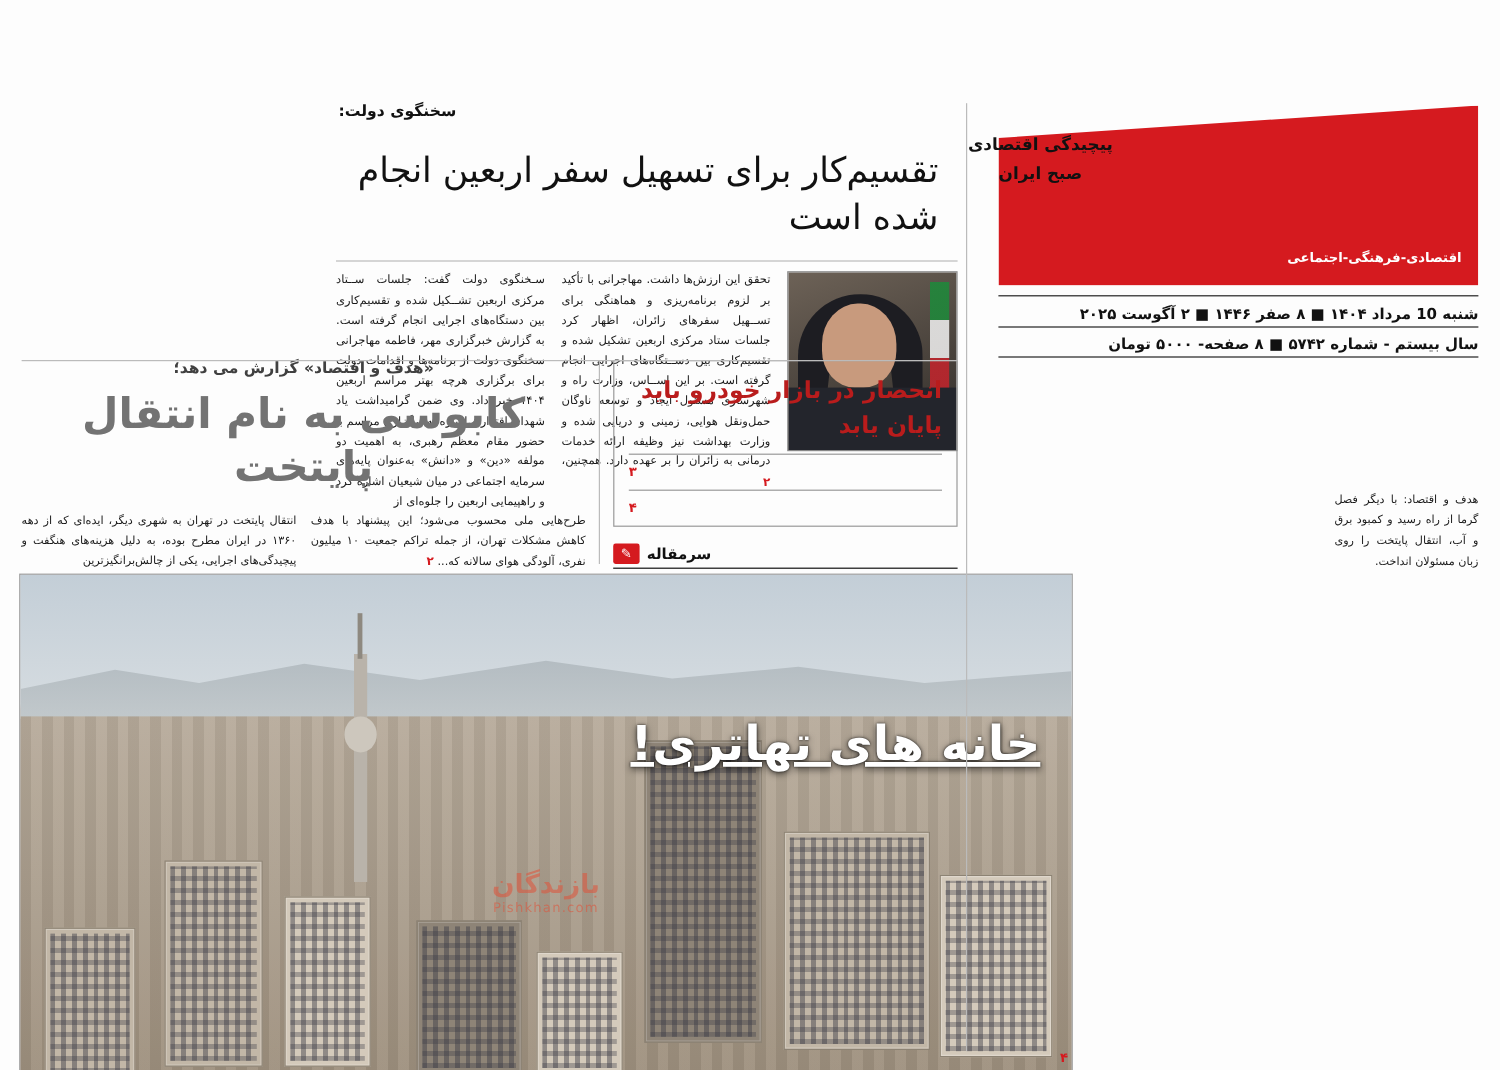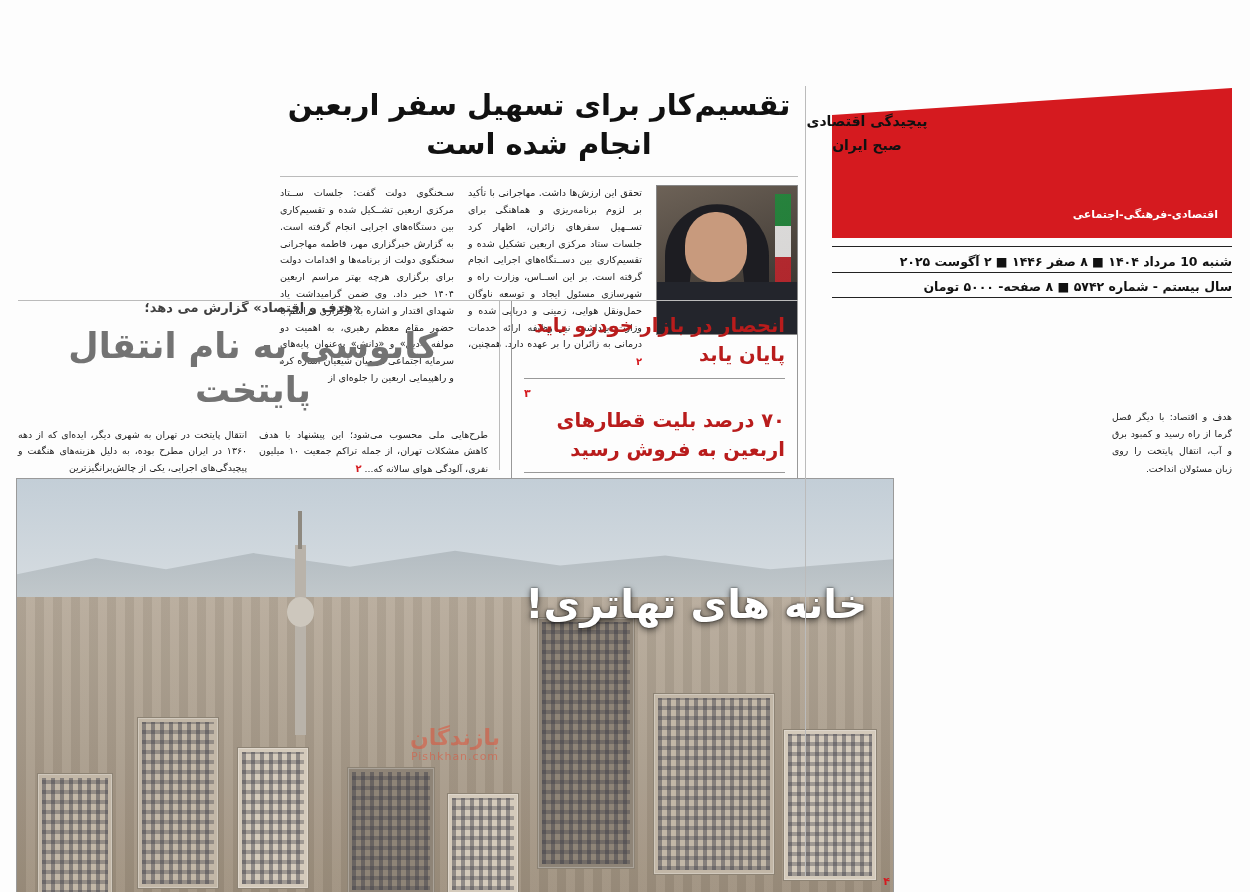--- a/index.html
+++ b/index.html
@@ -101,26 +101,26 @@
   .kicker {
     text-align: left;
     direction: rtl;
     font-size: 13px;
     font-weight: bold;
     color: #111;
     padding-left: 2px;
     padding-bottom: 6px;
   }
   .lead-top h1 {
-    margin: 0;
-    direction: rtl;
-    text-align: center;
+    margin: 16px;
+    direction: rtl;
+    text-align: right;
     font-size: 29px;
     line-height: 1.35;
-    font-weight: bold;
+    font-weight: normal;
     color: #111;
     letter-spacing: -0.5px;
   }
   .lead-top .hr {
     margin-top: 12px;
     border-top: 1px solid #bbb;
     width: 100%;
   }
   .lead-cols {
     margin-top: 8px;
@@ -410,26 +410,27 @@
   .blk.lite { background: #d4cabb; }
   .blk .win {
     position: absolute; inset: 4px;
     background:
       repeating-linear-gradient(90deg, rgba(60,60,70,.45) 0 4px, transparent 4px 9px),
       repeating-linear-gradient(0deg, rgba(60,60,70,.35) 0 4px, transparent 4px 10px);
   }
   .photo-headline {
     position: absolute;
     right: 26px;
-    top: 102px;
+    top: 118px;
     direction: rtl;
     font-size: 40px;
     font-weight: bold;
     color: #ffffff;
     text-shadow: 0 2px 6px rgba(0,0,0,.65), 0 0 2px rgba(0,0,0,.8);
+    text-decoration: underline;
   }
   .watermark {
     position: absolute;
     left: 50%;
     top: 246px;
     transform: translateX(-50%);
     text-align: center;
     color: #e0533a;
     opacity: .55;
     direction: rtl;
@@ -475,20 +476,21 @@
       <div>صبح ایران</div>
     </div>
     <div class="masthead-rule" style="top:198px;"></div>
     <div class="date-line" style="top:206px;">شنبه 10 مرداد ۱۴۰۴ ■ ۸ صفر ۱۴۴۶ ■ ۲ آگوست ۲۰۲۵</div>
     <div class="masthead-rule" style="top:224px;"></div>
     <div class="date-line" style="top:231px;">سال بیستم - شماره ۵۷۴۲ ■ ۸ صفحه- ۵۰۰۰ تومان</div>
     <div class="masthead-rule" style="top:249px;"></div>
   </div>
 
   <div class="lead-top">
+    <div class="kicker">سخنگوی دولت:</div>
     <h1>تقسیم‌کار برای تسهیل سفر اربعین انجام شده است</h1>
     <div class="hr"></div>
     <div class="lead-cols">
       <div class="photo-box">
         <div class="flag"></div>
         <div class="scarf"></div>
         <div class="face"></div>
         <div class="body"></div>
       </div>
       <div class="lead-col">
@@ -501,21 +503,20 @@
 
   <div class="left-col">
 
     <div class="box-outline">
       <div class="hl-item">
         <h3>انحصار در بازار خودرو باید پایان یابد</h3>
         <div class="hl-rule"></div>
         <div class="hl-num">۳</div>
       </div>
       <div class="hl-item" style="margin-top:6px;">
-        <h3>۷۰ درصد بلیت قطارهای اربعین به فروش رسید</h3>
         <div class="hl-rule"></div>
         <div class="hl-num">۴</div>
       </div>
     </div>
 
     <div class="op-block">
       <div class="op-head">
         <span class="pen-icon"></span>
         <span class="lbl">سرمقاله</span>
       </div>

